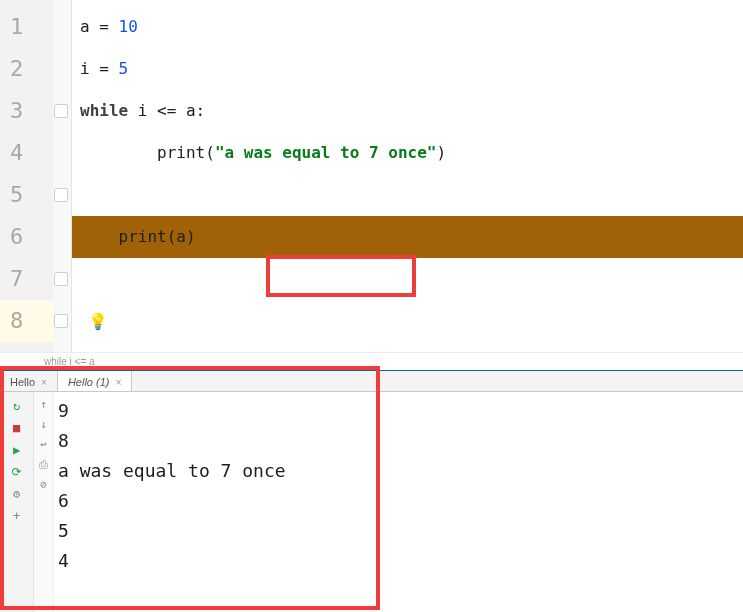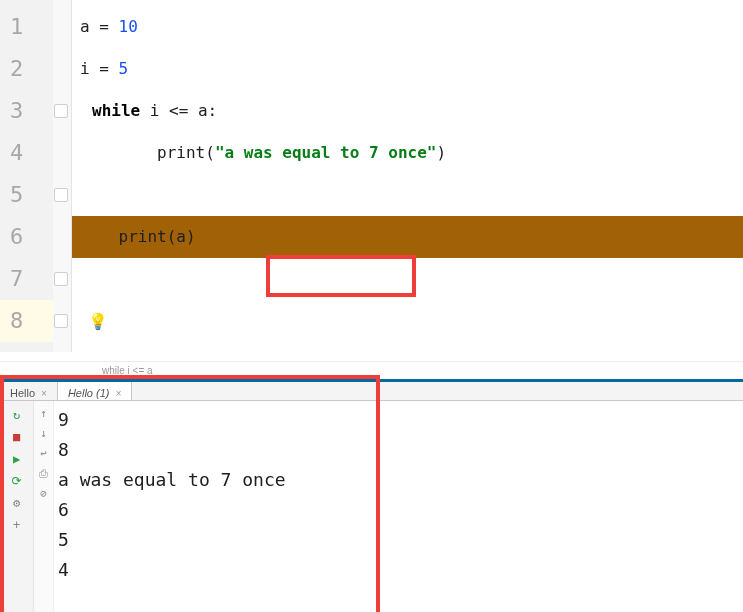--- a/index.html
+++ b/index.html
@@ -57,52 +57,51 @@
     position: relative;
   }
   .code .line {
     height: 42px;
     line-height: 42px;
     white-space: pre;
     padding-left: 8px;
     color: #202020;
   }
   .code .line.hl { background: #a16207; }
-  .kw  { color: #000000; font-weight: bold; margin-left: 12px; }
+  .kw  { color: #404040; font-weight: bold; }
   .op  { color: #202020; }
   .num { color: #1750eb; }
   .fn  { color: #202020; }
   .str { color: #067d17; font-weight: bold; }
   
   .box-continue {
     position: absolute;
     border: 4px solid #ef3e3a;
     left: 194px;
     top: 255px;
     width: 150px;
     height: 42px;
     pointer-events: none;
   }
   
   .crumb {
     height: 18px;
     font-family: sans-serif;
     font-size: 10px;
     color: #9a9a9a;
-    padding-left: 102px;
+    padding-left: 44px;
     line-height: 18px;
     border-top: 1px solid #ececec;
     background: #ffffff;
-    margin-top: 9px;
   }
   
   .tabs {
     display: flex;
     height: 22px;
-    border-top: 3px solid #0369a1;
+    border-top: 1px solid #0369a1;
     border-bottom: 1px solid #c8c8c8;
     background: #f4f4f4;
     font-family: sans-serif;
     font-size: 11px;
     color: #555;
   }
   .tab {
     padding: 0 10px;
     line-height: 22px;
     border-right: 1px solid #c8c8c8;

